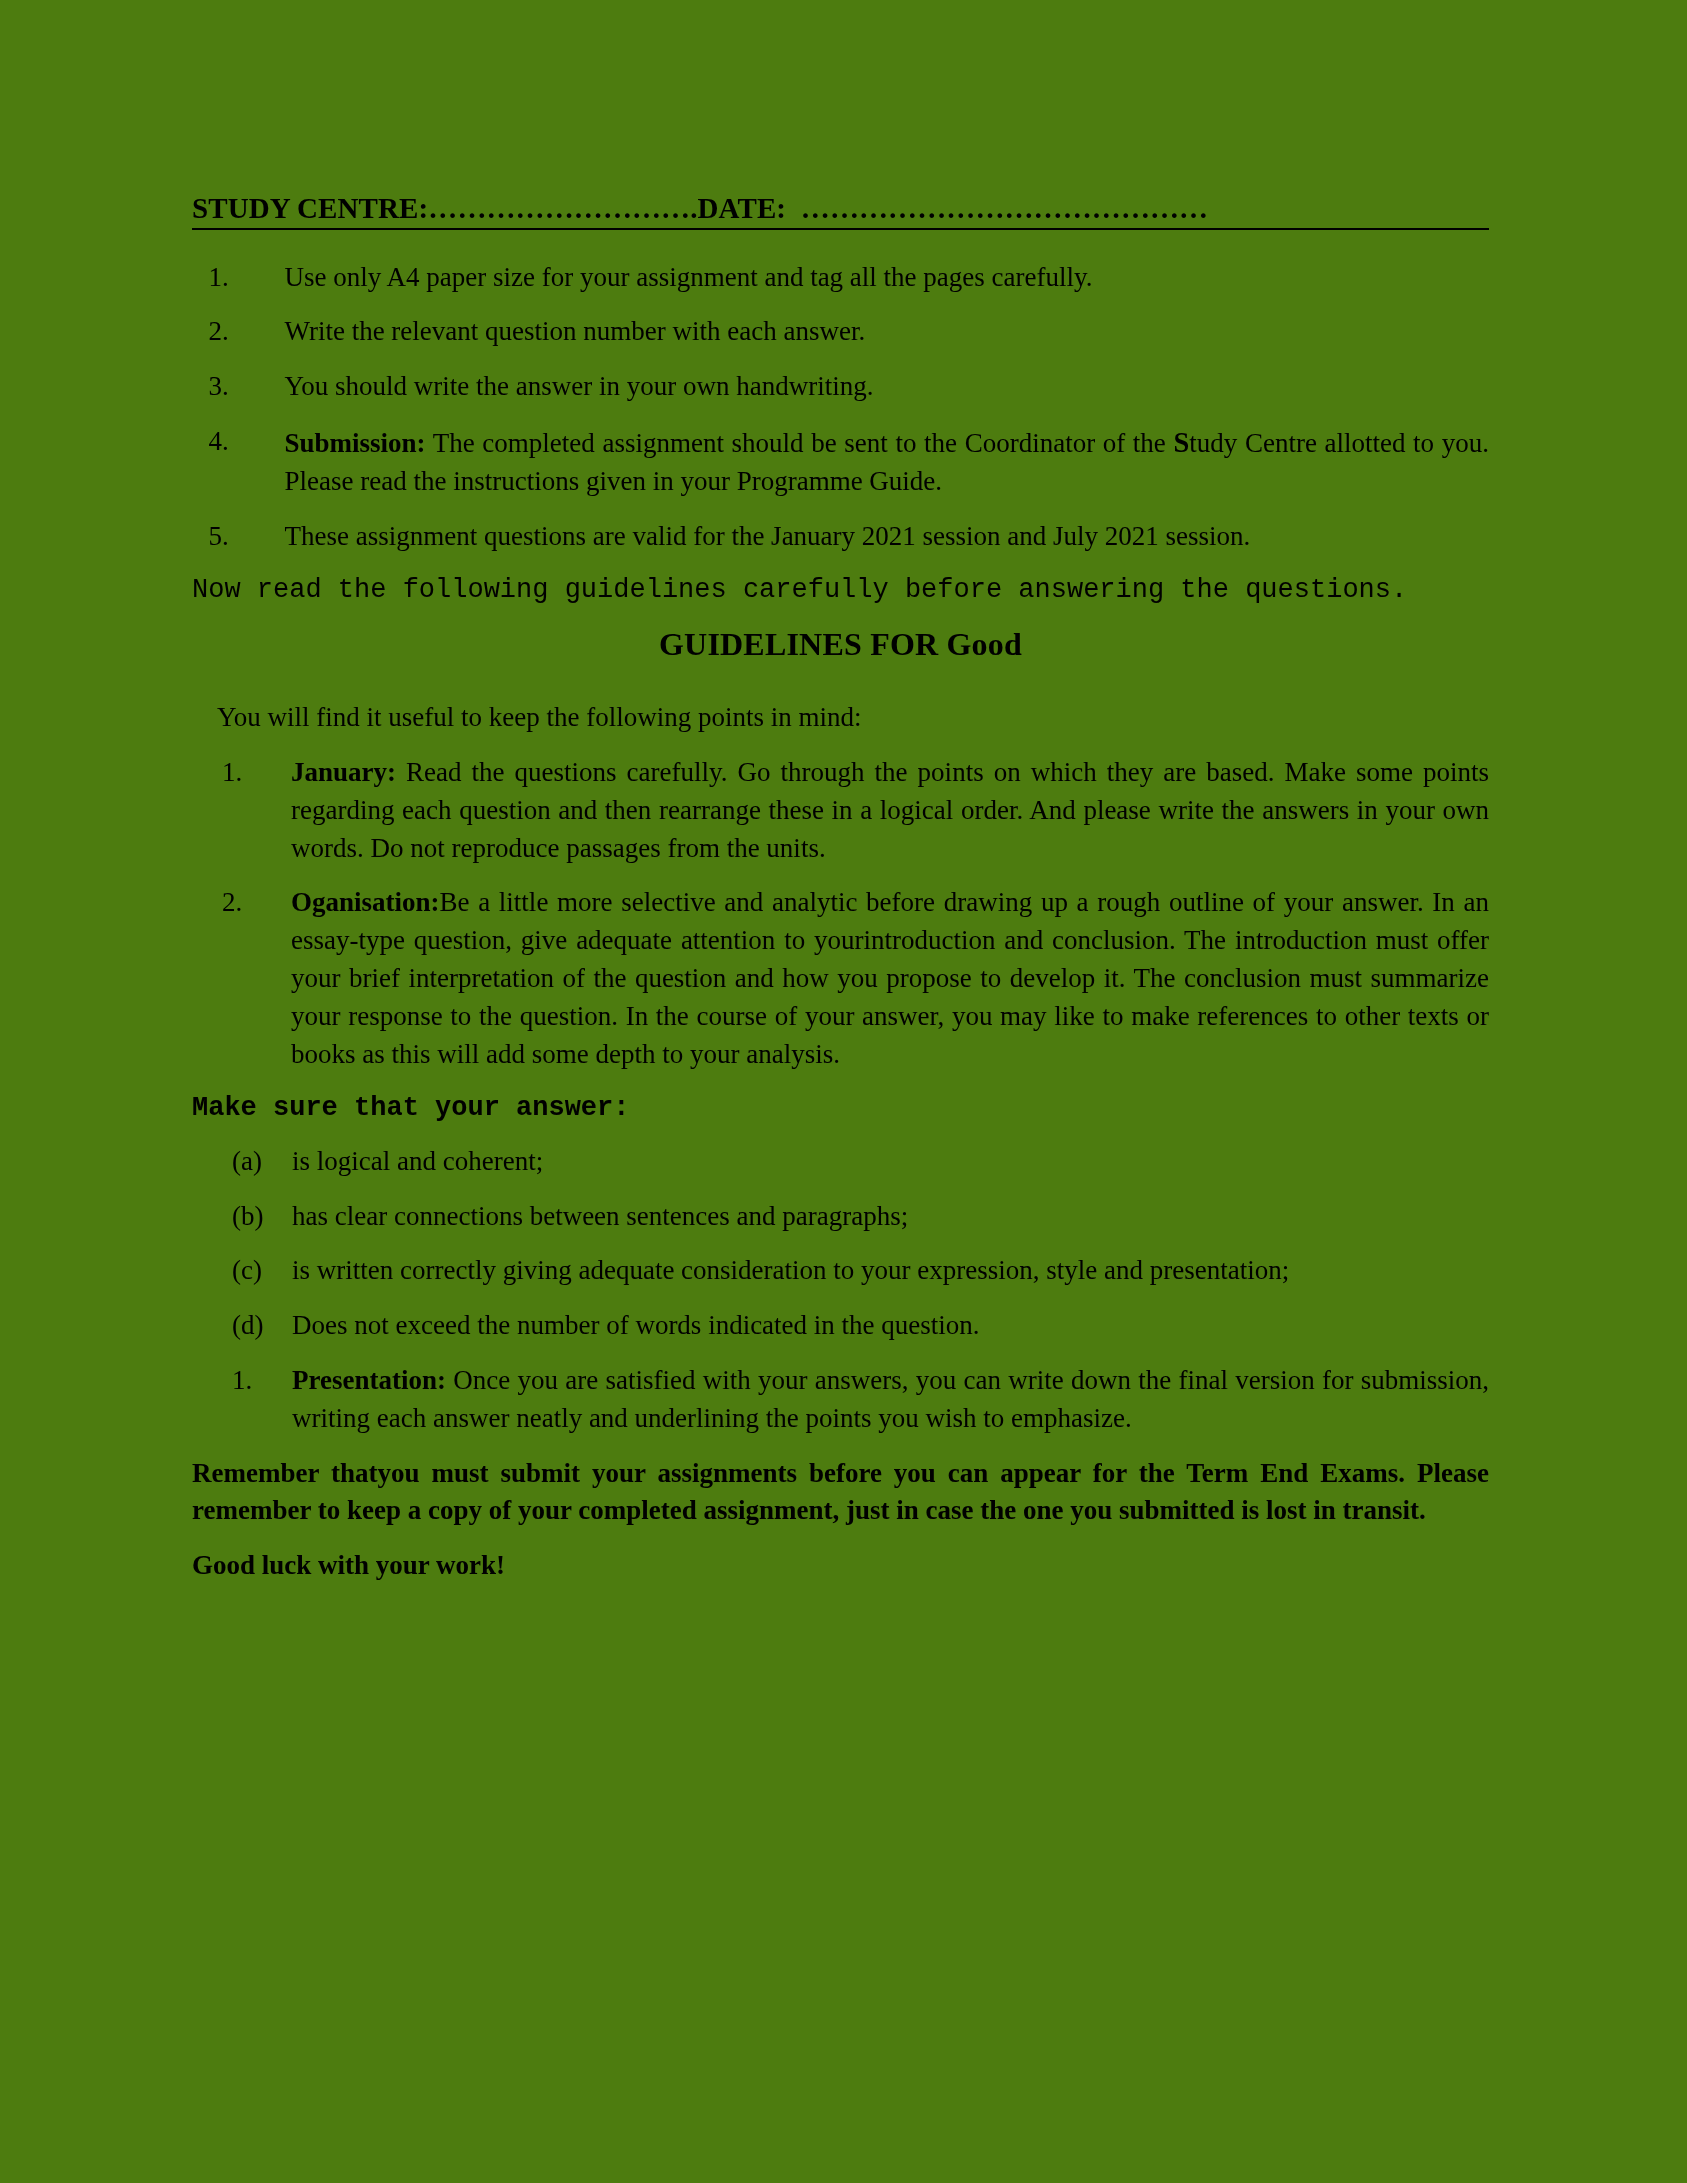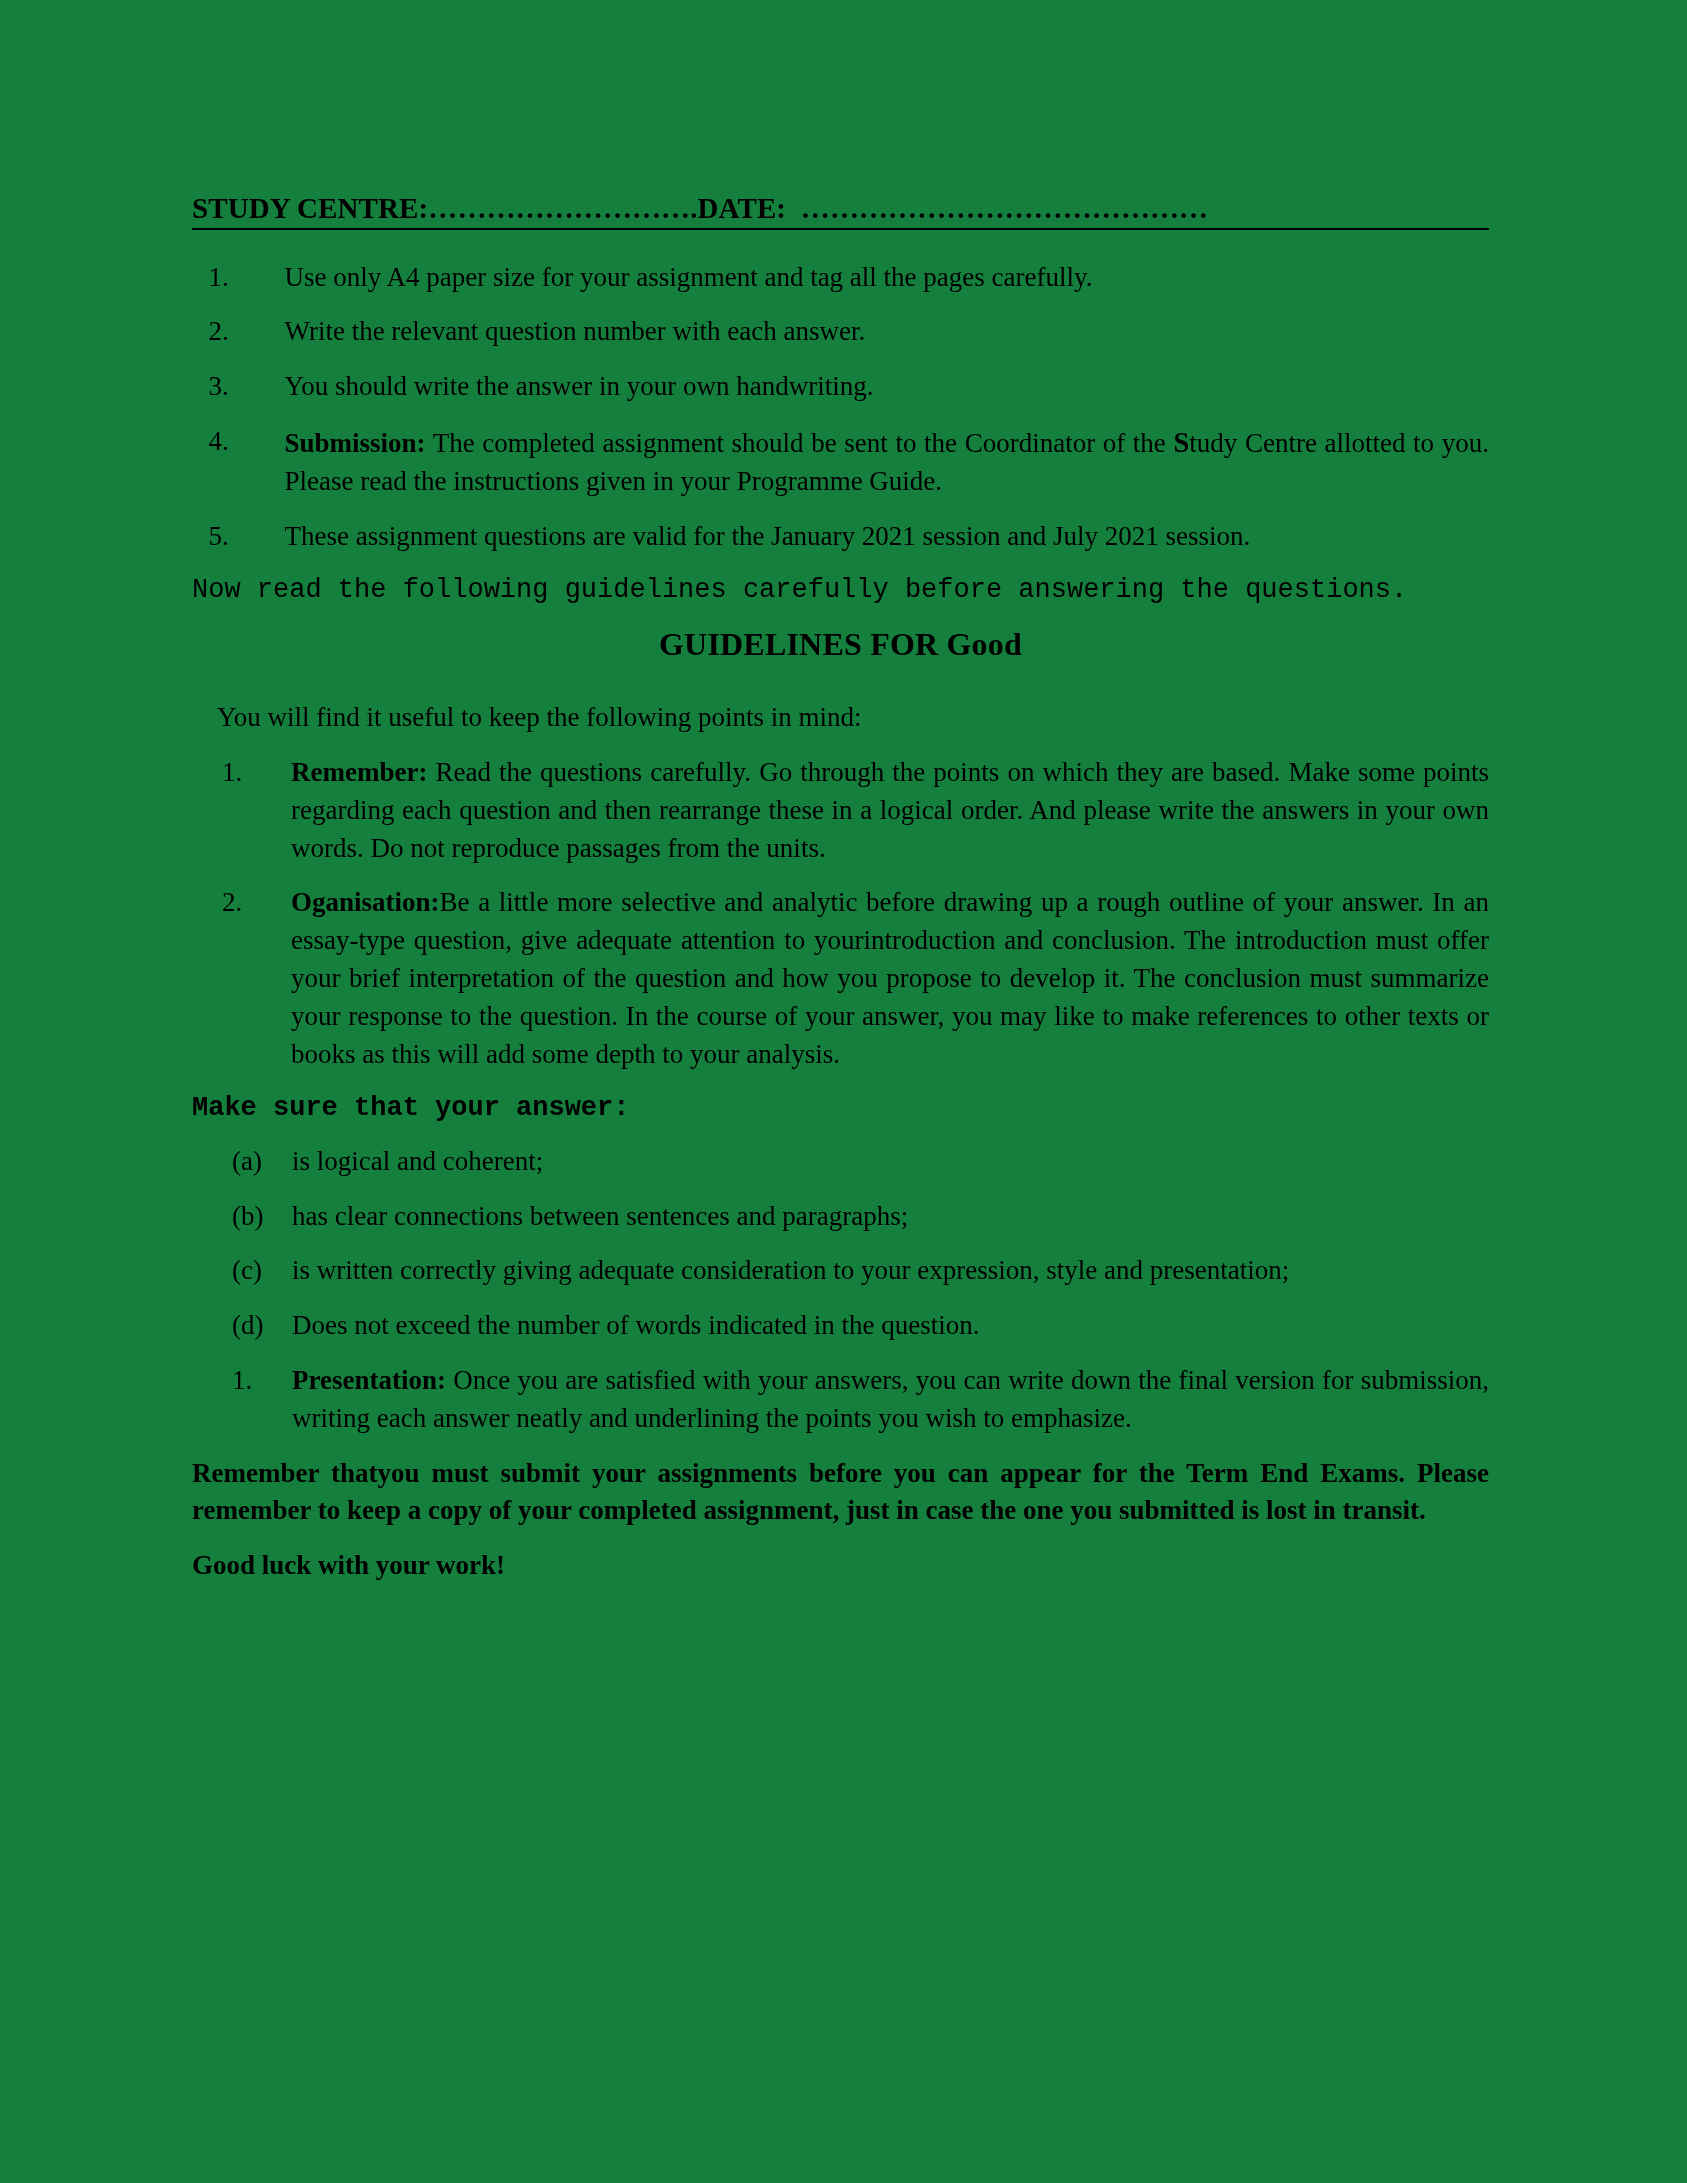--- a/index.html
+++ b/index.html
@@ -8,21 +8,21 @@
     background: #ffffff;
   }
   body {
     font-family: "Liberation Serif", "DejaVu Serif", serif;
     color: #000000;
   }
   .page {
     position: relative;
     width: 1687px;
     height: 2183px;
-    background: #15803d;
+    background: #4d7c0f;
     box-sizing: border-box;
     padding: 192px 198px 0 192px;
   }
   .content {
     width: 1297px;
   }
 
   
   .hdr-block {
     margin: 0 0 4px 0;
@@ -153,21 +153,21 @@
 
     <p class="para plain tight">Now read the following guidelines carefully before answering the questions.</p>
 
     <h1 class="heading">GUIDELINES FOR Good</h1>
 
     <p class="para plain intro-indent">You will find it useful to keep the following points in mind:</p>
 
     <ul class="list list-guide">
       <li class="li">
         <span class="marker">1.</span>
-        <span class="bold">Remember:</span><span> Read the questions carefully. Go through the points on which they are based. Make some points regarding each question and then rearrange these in a logical order. And please write the answers in your own words. Do not reproduce passages from the units.</span>
+        <span class="bold">January:</span><span> Read the questions carefully. Go through the points on which they are based. Make some points regarding each question and then rearrange these in a logical order. And please write the answers in your own words. Do not reproduce passages from the units.</span>
       </li>
       <li class="li">
         <span class="marker">2.</span>
         <span class="bold">Oganisation:</span><span>Be a little more selective and analytic before drawing up a rough outline of your answer. In an essay-type question, give adequate attention to yourintroduction and conclusion. The introduction must offer your brief interpretation of the question and how you propose to develop it. The conclusion must summarize your response to the question. In the course of your answer, you may    like to make references to other texts or books as this will add some depth to your analysis.</span>
       </li>
     </ul>
 
     <p class="para plain bold tight">Make sure that your answer:</p>
 
     <ul class="list list-letters">

